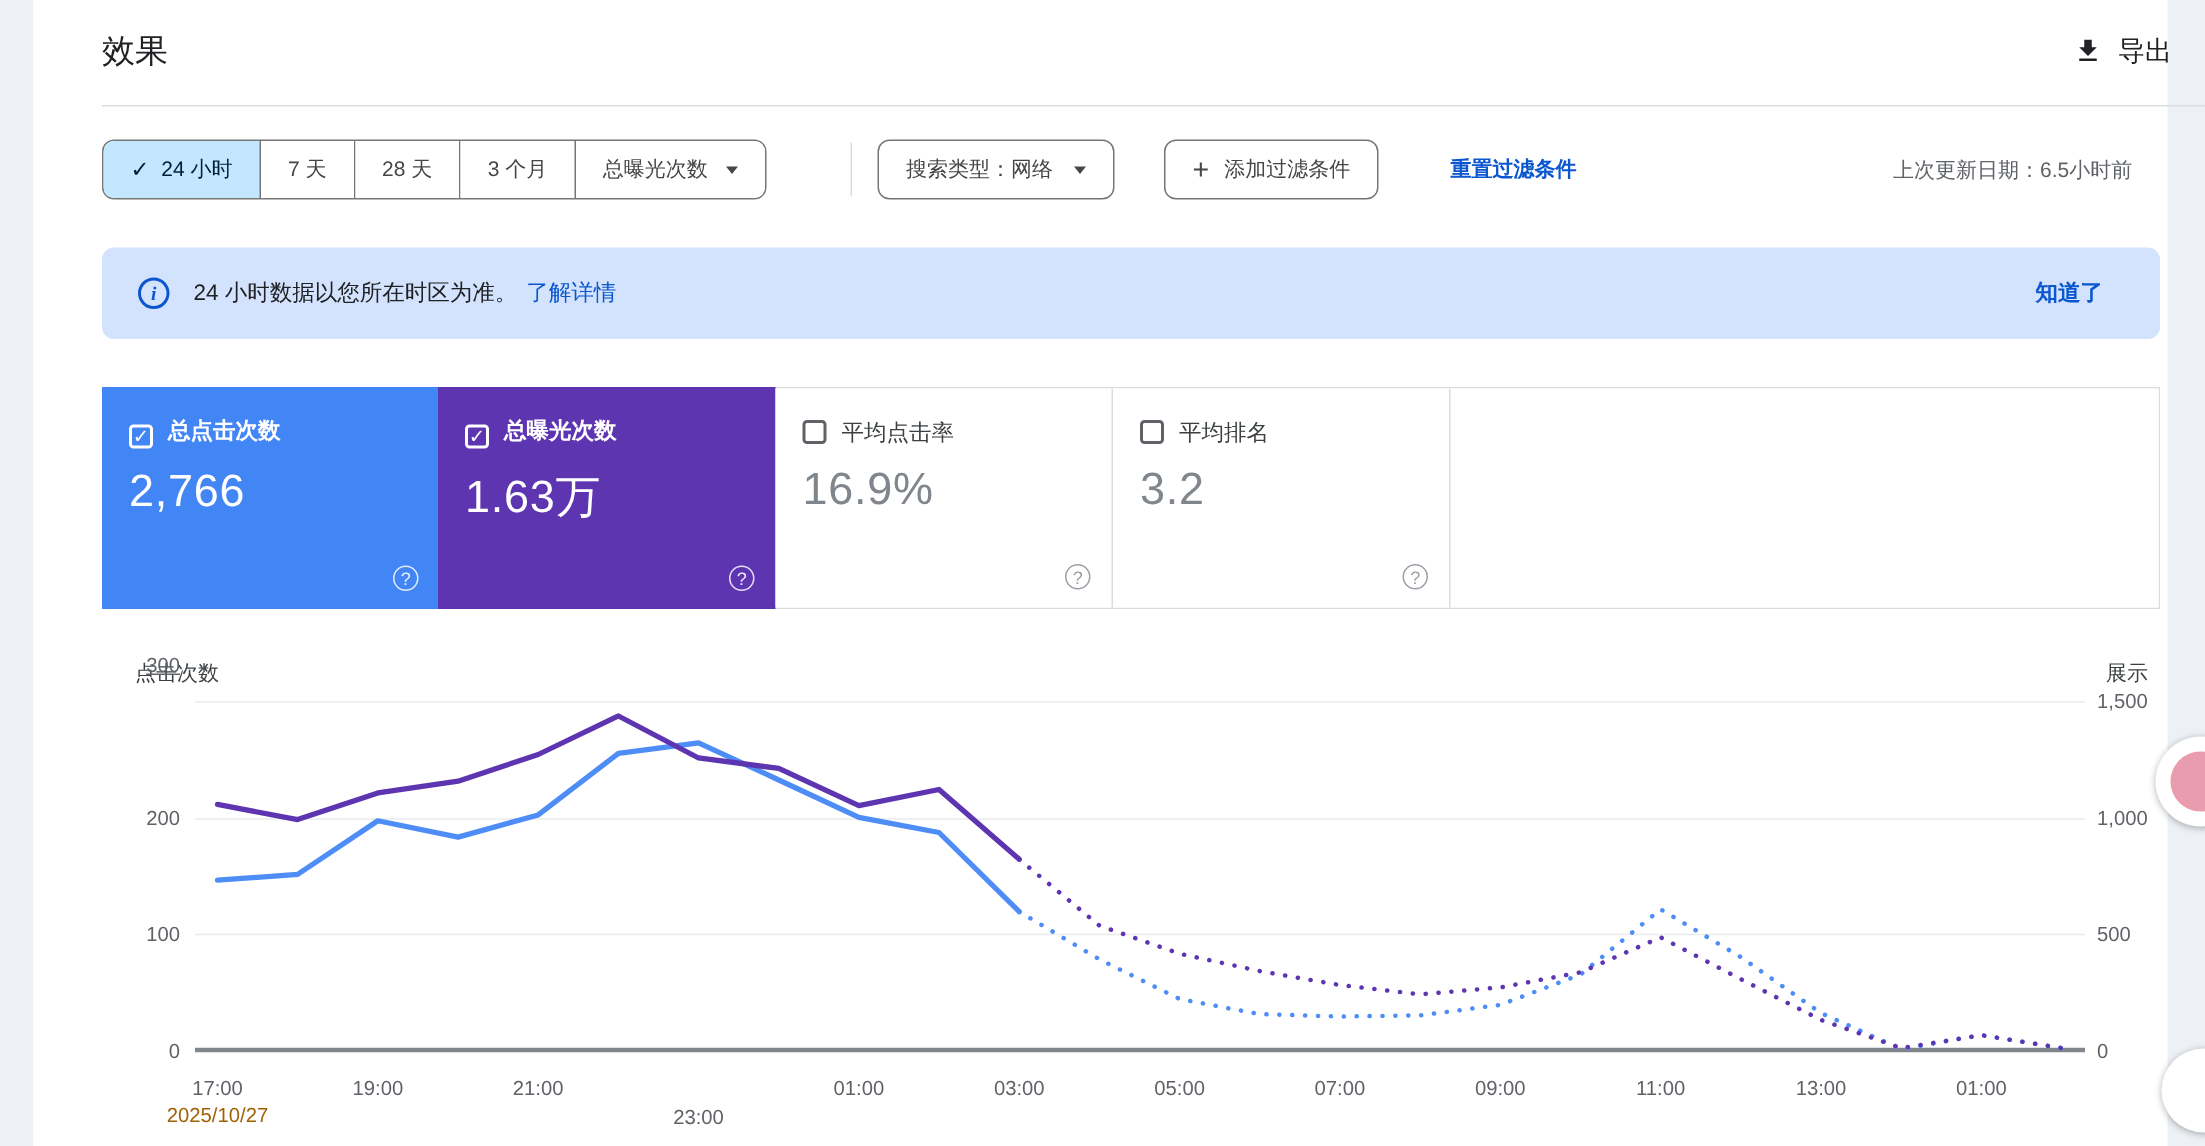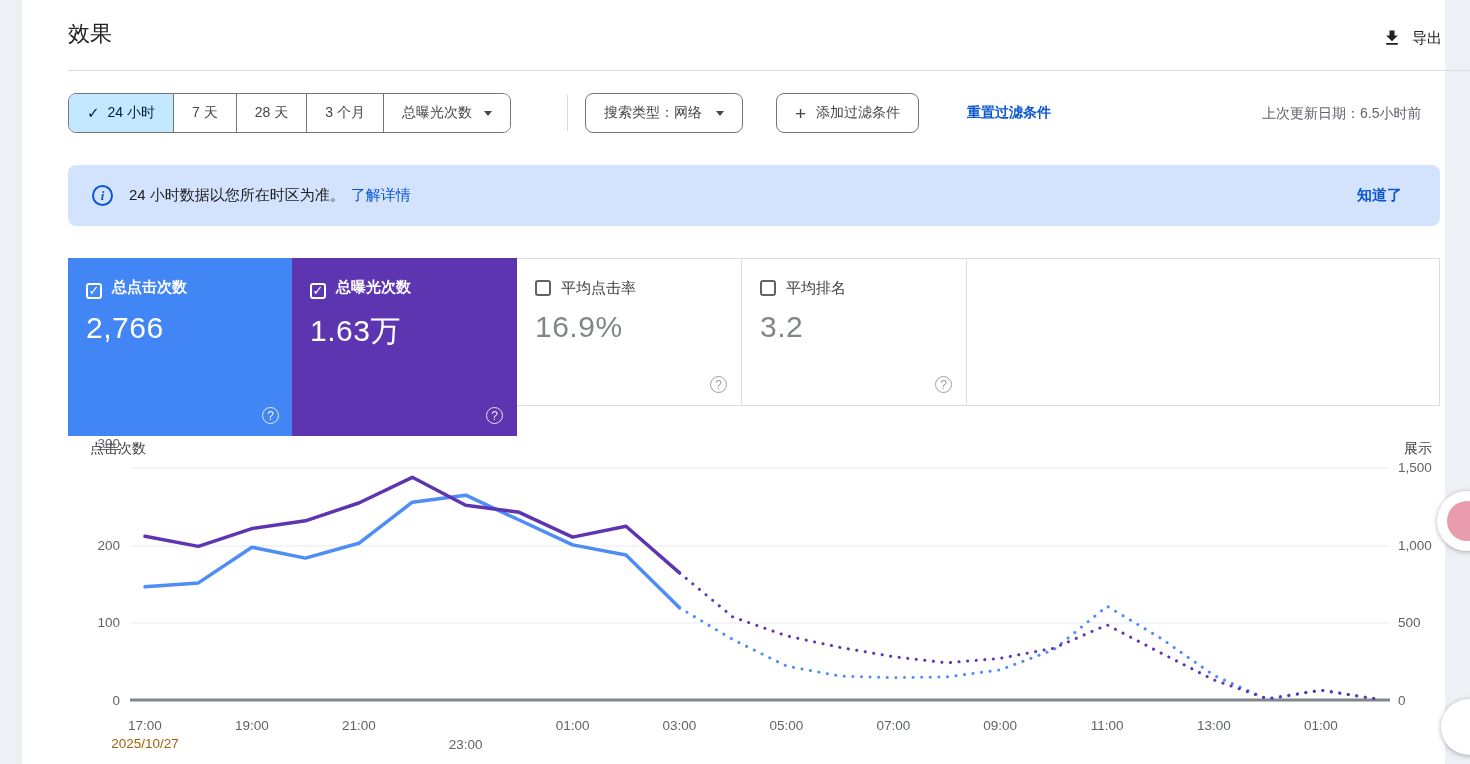--- a/index.html
+++ b/index.html
@@ -14,22 +14,22 @@
     position:absolute; left:22px; top:0; width:1423px; height:764px;
     background:#ffffff;
   }
   
   .page-title {
     position:absolute; left:68px; top:19px;
     font-size:22px; color:#202124; font-weight:400;
   }
   .export-btn {
     position:absolute; left:1382px; top:20px; height:28px;
-    display:flex; align-items:flex-end; gap:10px;
-    color:#202124; font-size:15px; cursor:pointer; white-space:nowrap;
+    display:flex; align-items:center; gap:10px;
+    color:#202124; font-size:18px; cursor:pointer; white-space:nowrap;
   }
   .export-btn svg { width:20px; height:20px; }
   .header-divider {
     position:absolute; left:68px; top:70px; width:1402px; height:1px;
     background:#dadce0;
   }
   
   .chip-group {
     position:absolute; left:68px; top:93px; height:40px;
     display:flex; border:1px solid #747775; border-radius:8px;
@@ -92,21 +92,21 @@
   }
   
   .cards-row {
     position:absolute; left:68px; top:258px; width:1372px; height:148px;
     display:flex; border:1px solid #dadce0; background:#fff;
   }
   .metric-card {
     width:225px; height:146px; position:relative; padding:20px 18px;
     cursor:pointer; border-right:1px solid #dadce0; background:#fff;
   }
-  .metric-card.colored { border-right:none; margin:-1px 0 -1px -1px; height:178px; }
+  .metric-card.colored { border-right:none; margin:-1px 0 -1px -1px; height:148px; }
   .metric-card .cb {
     width:16px; height:16px; border-radius:3px; display:inline-flex;
     align-items:center; justify-content:center; font-size:13px;
     vertical-align:-3px; margin-right:10px;
   }
   .metric-card.colored .cb { border:2px solid #fff; color:#fff; }
   .metric-card.plain .cb { border:2px solid #5f6368; color:transparent; }
   .metric-label { font-size:15px; font-weight:bold; }
   .metric-card.colored .metric-label { color:#fff; }
   .metric-card.plain .metric-label { color:#3c4043; font-weight:normal; }

